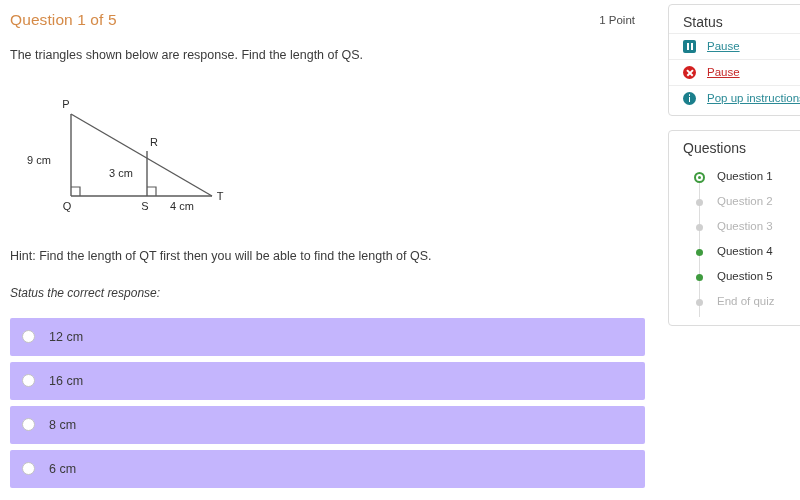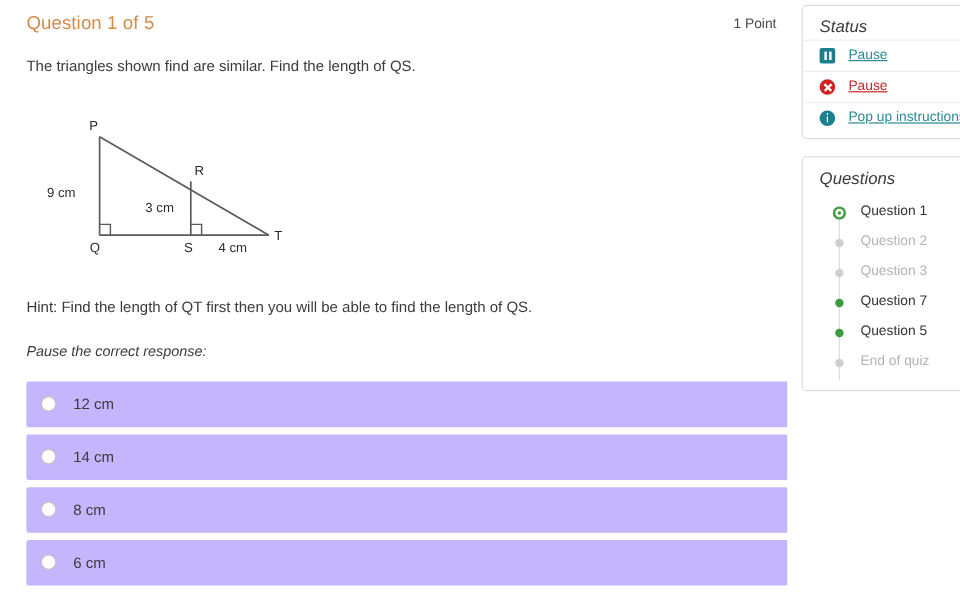--- a/index.html
+++ b/index.html
@@ -15,21 +15,21 @@
   #app {
     position: relative;
     width: 800px;
     height: 500px;
     background: #ffffff;
   }
 
   
   #main {
     position: absolute;
-    left: 12px;
+    left: 0;
     top: 0;
     width: 743px;
     height: 500px;
     border-right: 1px solid #3b82f6;
     box-sizing: border-box;
     background: #ffffff;
   }
 
   .qhead {
     position: absolute;
@@ -150,21 +150,20 @@
   #card-status { top: 4px; height: 112px; }
   #card-questions { top: 130px; height: 196px; }
 
   .card-title {
     position: absolute;
     left: 14px;
     top: 9px;
     font-size: 14px;
     color: #3b3b3b;
     white-space: nowrap;
-    font-style: italic;
   }
 
   
   .srow {
     position: absolute;
     left: 0;
     width: 160px;
     height: 26px;
     border-top: 1px solid #ededed;
   }
@@ -313,21 +312,21 @@
 
 <div id="app">
 
   <div id="main">
 
     <div class="qhead">
       <div class="qhead-title">Question 1 of 5</div>
       <div class="qhead-points">1 Point</div>
     </div>
 
-    <div class="qtext">The triangles shown find are similar.  Find the length of QS.</div>
+    <div class="qtext">The triangles shown below are response.  Find the length of QS.</div>
 
     <div class="figure">
       <svg width="270" height="140" viewBox="0 0 270 140">
 
         <line x1="61" y1="22" x2="61" y2="104" stroke="#5a5a5a" stroke-width="1.4"></line>
         <line x1="61" y1="104" x2="202" y2="104" stroke="#5a5a5a" stroke-width="1.4"></line>
         <line x1="61" y1="22" x2="202" y2="104" stroke="#5a5a5a" stroke-width="1.4"></line>
 
         <line x1="137" y1="59" x2="137" y2="104" stroke="#5a5a5a" stroke-width="1.4"></line>
 
@@ -341,30 +340,30 @@
         <text x="210" y="108" font-family="Liberation Sans, sans-serif" font-size="11" fill="#2b2b2b" text-anchor="middle">T</text>
 
         <text x="29" y="72" font-family="Liberation Sans, sans-serif" font-size="11" fill="#2b2b2b" text-anchor="middle">9 cm</text>
         <text x="111" y="85" font-family="Liberation Sans, sans-serif" font-size="11" fill="#2b2b2b" text-anchor="middle">3 cm</text>
         <text x="172" y="118" font-family="Liberation Sans, sans-serif" font-size="11" fill="#2b2b2b" text-anchor="middle">4 cm</text>
       </svg>
     </div>
 
     <div class="hint">Hint:  Find the length of QT first then you will be able to find the length of QS.</div>
 
-    <div class="selprompt">Pause the correct response:</div>
+    <div class="selprompt">Status the correct response:</div>
 
     <div id="options">
         <div class="opt">
           <span class="opt-radio"></span>
           <span class="opt-label">12 cm</span>
         </div>
         <div class="opt">
           <span class="opt-radio"></span>
-          <span class="opt-label">14 cm</span>
+          <span class="opt-label">16 cm</span>
         </div>
         <div class="opt">
           <span class="opt-radio"></span>
           <span class="opt-label">8 cm</span>
         </div>
         <div class="opt">
           <span class="opt-radio"></span>
           <span class="opt-label">6 cm</span>
         </div>
       </div>
@@ -401,21 +400,21 @@
           <div class="qrow">
             <span class="qdot todo"></span>
             <span class="qlabel dim">Question 2</span>
           </div>
           <div class="qrow">
             <span class="qdot todo"></span>
             <span class="qlabel dim">Question 3</span>
           </div>
           <div class="qrow">
             <span class="qdot done"></span>
-            <span class="qlabel active">Question 7</span>
+            <span class="qlabel active">Question 4</span>
           </div>
           <div class="qrow">
             <span class="qdot done"></span>
             <span class="qlabel active">Question 5</span>
           </div>
           <div class="qrow">
             <span class="qdot todo"></span>
             <span class="qlabel dim">End of quiz</span>
           </div>
         </div>

